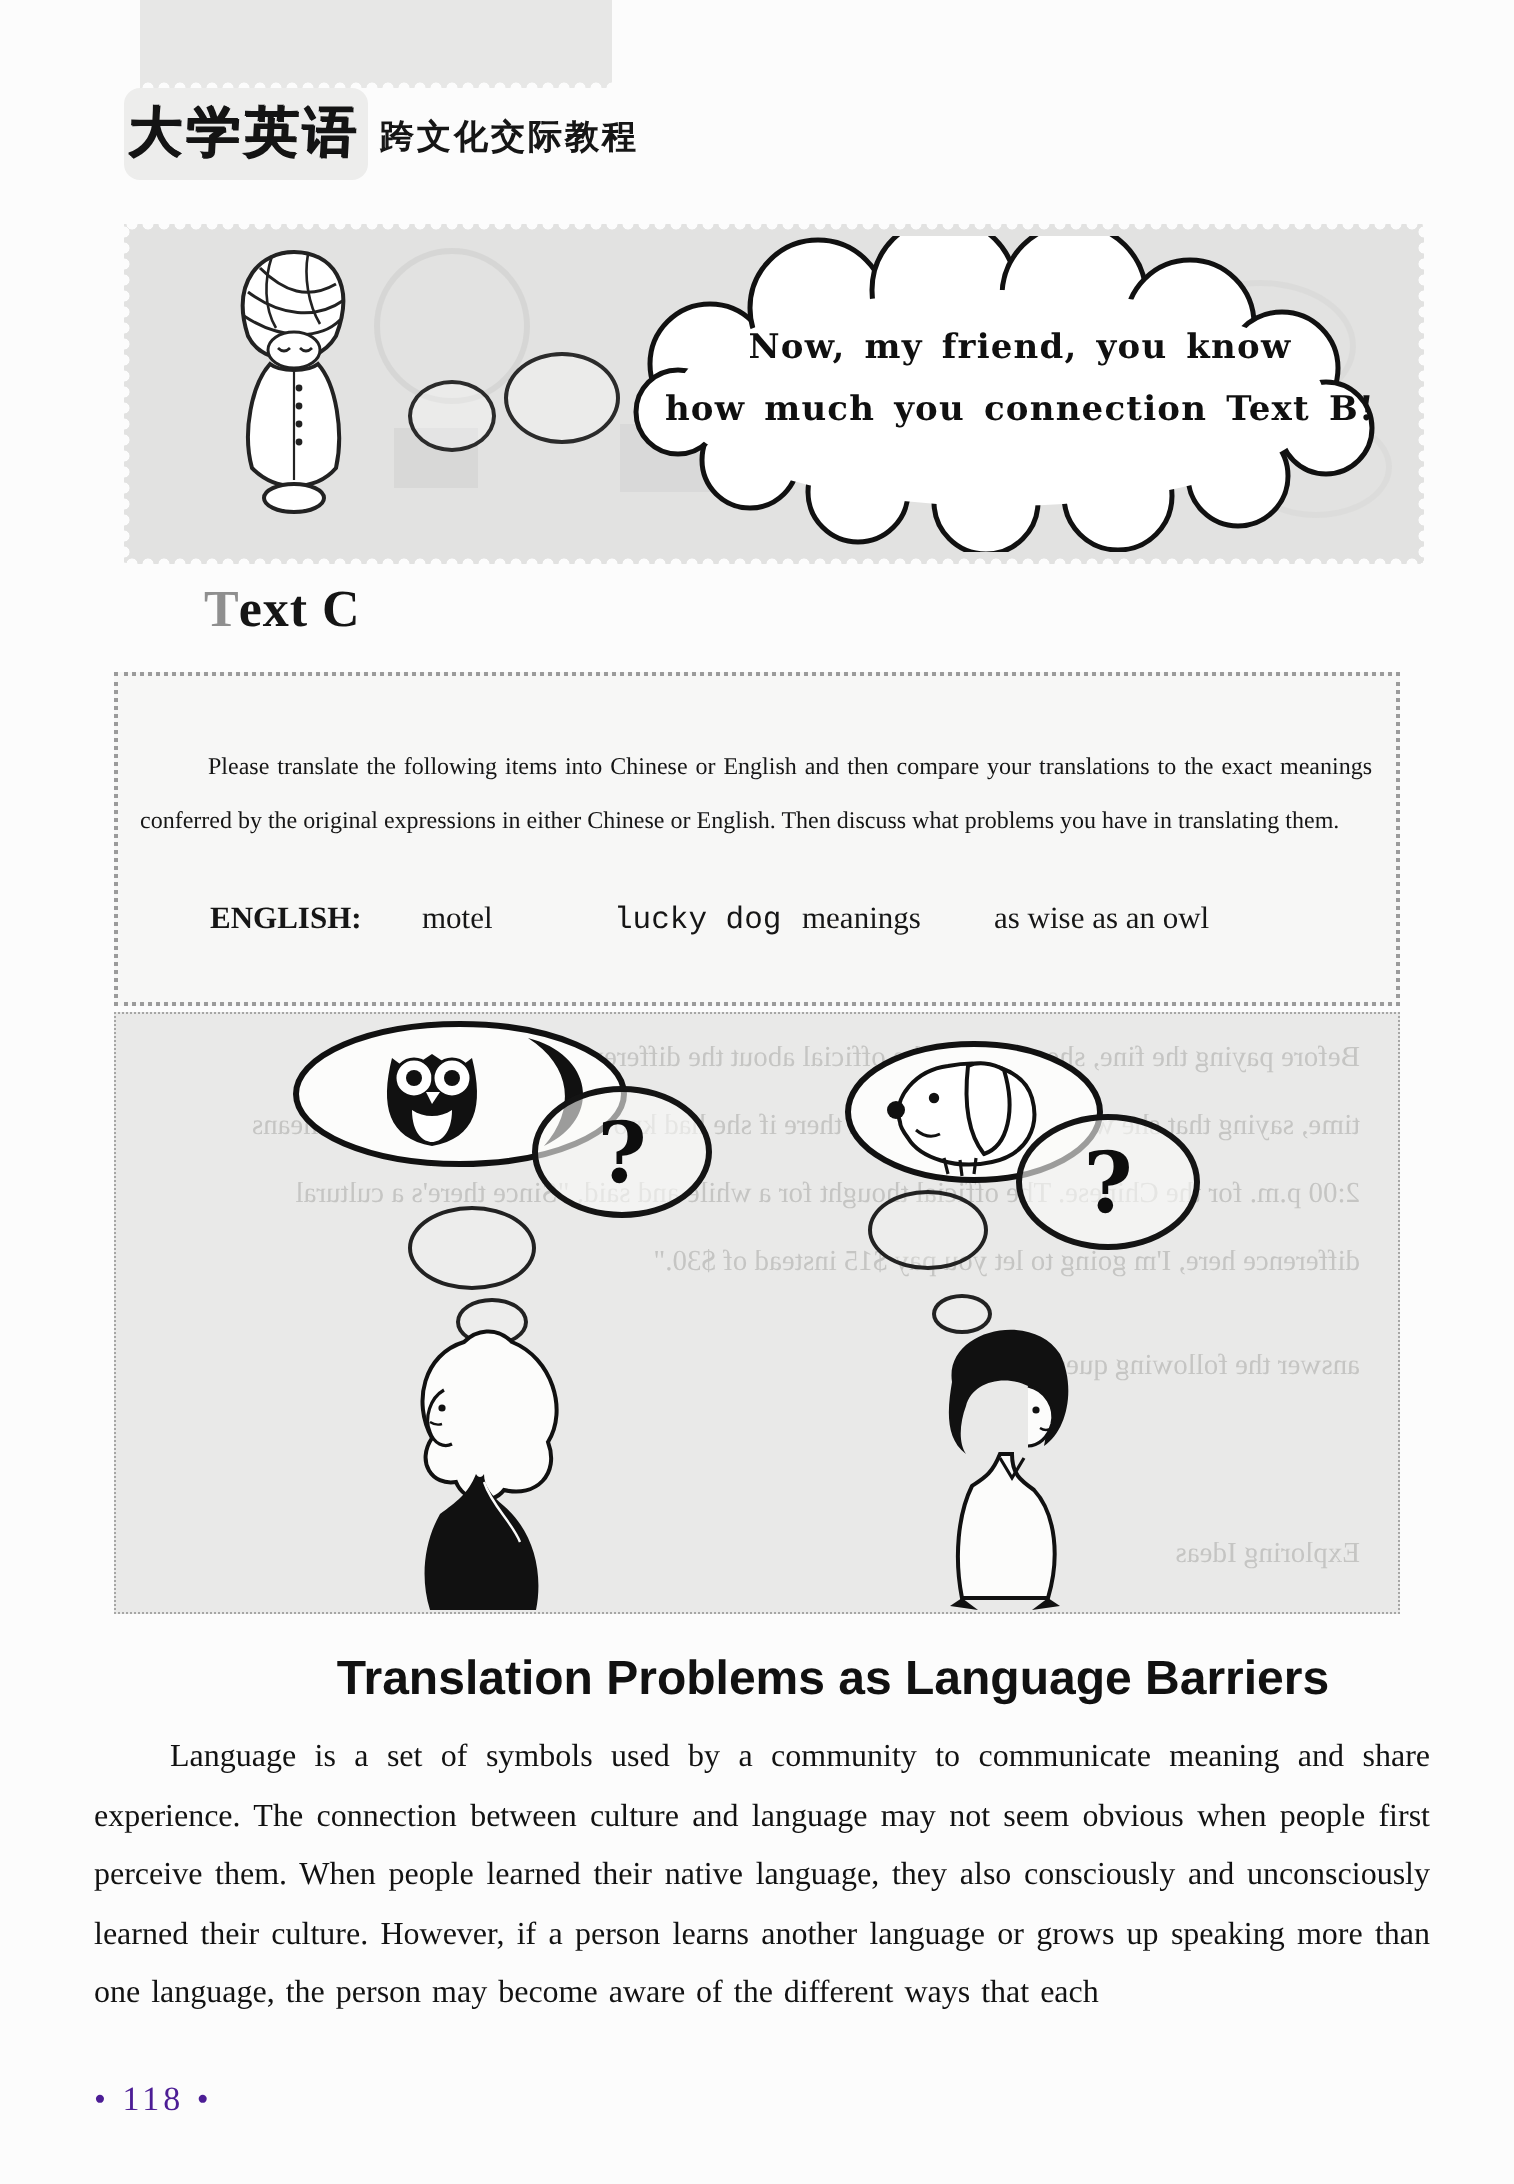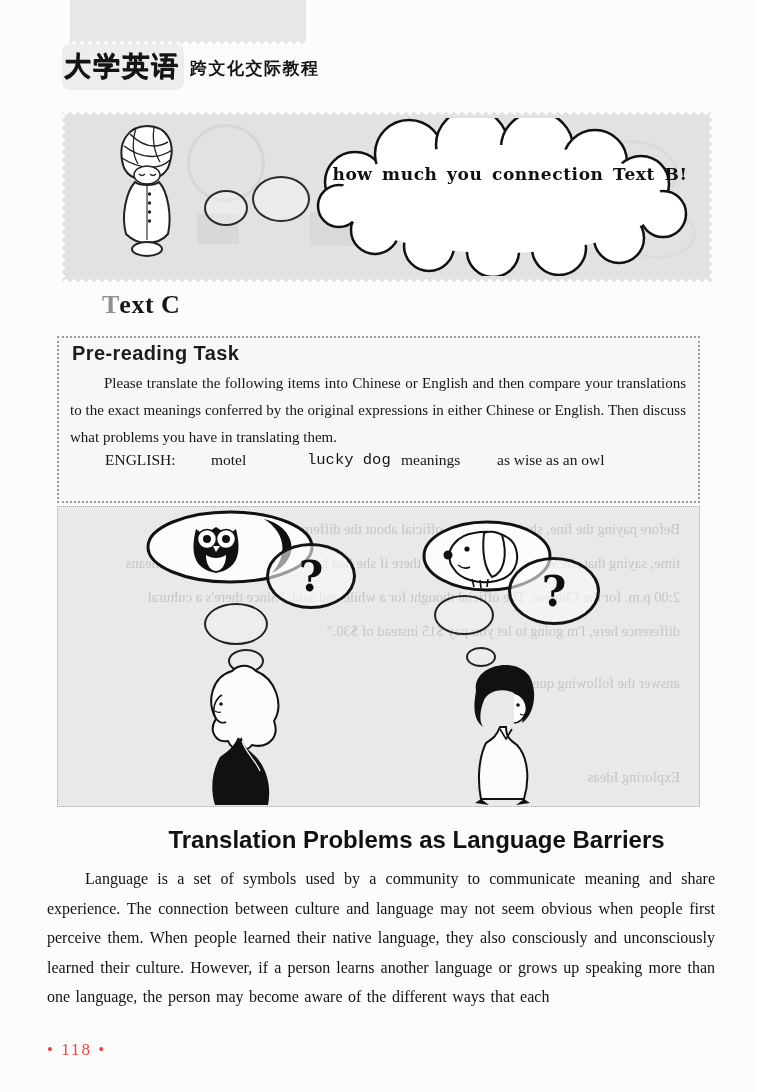--- a/index.html
+++ b/index.html
@@ -69,25 +69,25 @@
     position:absolute; left:57px; top:336px; width:643px; height:167px;
     border:2px dotted #9b9b9b; background:#f7f7f6; box-sizing:border-box;
   }
   .prebox-title{
     position:absolute; left:13px; top:4px;
     font-family:"Liberation Sans", sans-serif; font-weight:bold; font-size:20px;
     letter-spacing:.4px; color:#1c1c1c;
   }
   .prebox-para{
     position:absolute; left:11px; top:32px; width:616px;
-    font-size:15px; line-height:27px; text-align:justify; text-indent:34px;
+    font-size:12px; line-height:27px; text-align:justify; text-indent:34px;
     color:#161616;
   }
   .term-row{position:absolute; left:46px; display:flex; font-size:15.5px; color:#161616;}
-  .term-row .lbl{width:106px;}
+  .term-row .lbl{width:106px;font-weight:bold;}
   .term-row .it0{width:96px;}
   .term-row .it1{width:94px;font-family:Liberation Mono, monospace;}
   .term-row .it2{width:96px;}
   
   .illu{
     position:absolute; left:57px; top:506px; width:643px; height:301px;
     border:1.5px dotted #a6a6a5; background:#e9e9e8; box-sizing:border-box; overflow:hidden;
   }
   .bleed-line{
     position:absolute; left:18px; width:604px;
@@ -111,21 +111,21 @@
     font-family:"Liberation Sans", sans-serif; font-weight:bold; font-size:24px;
     color:#111;
     padding-left:38px;
   }
   .article-body{
     position:absolute; left:47px; top:864px; width:668px;
     font-size:16px; line-height:29.5px; text-align:justify; text-indent:38px;
     color:#121212; word-spacing:1.5px;
   }
   .pageno{
-    position:absolute; left:47px; top:1040px; font-size:17px; color:#ef4444;
+    position:absolute; left:47px; top:1040px; font-size:17px; color:#4c1d95;
     letter-spacing:2px;
   }
 </style>
 </head>
 <body>
 
 <div id="page">
 
   <div class="logo-block"></div>
   <div class="logo-patch"></div>
@@ -176,30 +176,30 @@
         <circle cx="322" cy="120" r="25"></circle>
         <circle cx="262" cy="130" r="27"></circle>
         <circle cx="196" cy="133" r="26"></circle>
         <circle cx="132" cy="128" r="25"></circle>
         <circle cx="78" cy="112" r="24"></circle>
         <circle cx="42" cy="88" r="21"></circle>
       </g>
       <ellipse cx="203" cy="81" rx="162" ry="54" fill="#fff"></ellipse>
     </svg>
     <div class="cloud-text">
+      <div>Now, my friend, you know</div>
       <div>how much you connection Text B!</div>
     </div>
   </div>
 
   <div class="textc">
     <span class="init">T</span><span class="rest">ext C</span>
   </div>
 
   <div class="prebox">
-    <div class="prebox-title">Pre-reading Task</div>
     <div class="prebox-para">Please translate the following items into Chinese or English and then compare your translations to the exact meanings conferred by the original expressions in either Chinese or English. Then discuss what problems you have in translating them.</div>
     <div class="term-row" style="top:113px;">
       <span class="lbl">ENGLISH:</span>
       <span class="it0">motel</span>
       <span class="it1">lucky dog</span>
       <span class="it2">meanings</span>
       <span class="it3">as wise as an owl</span>
     </div>
   </div>
 

